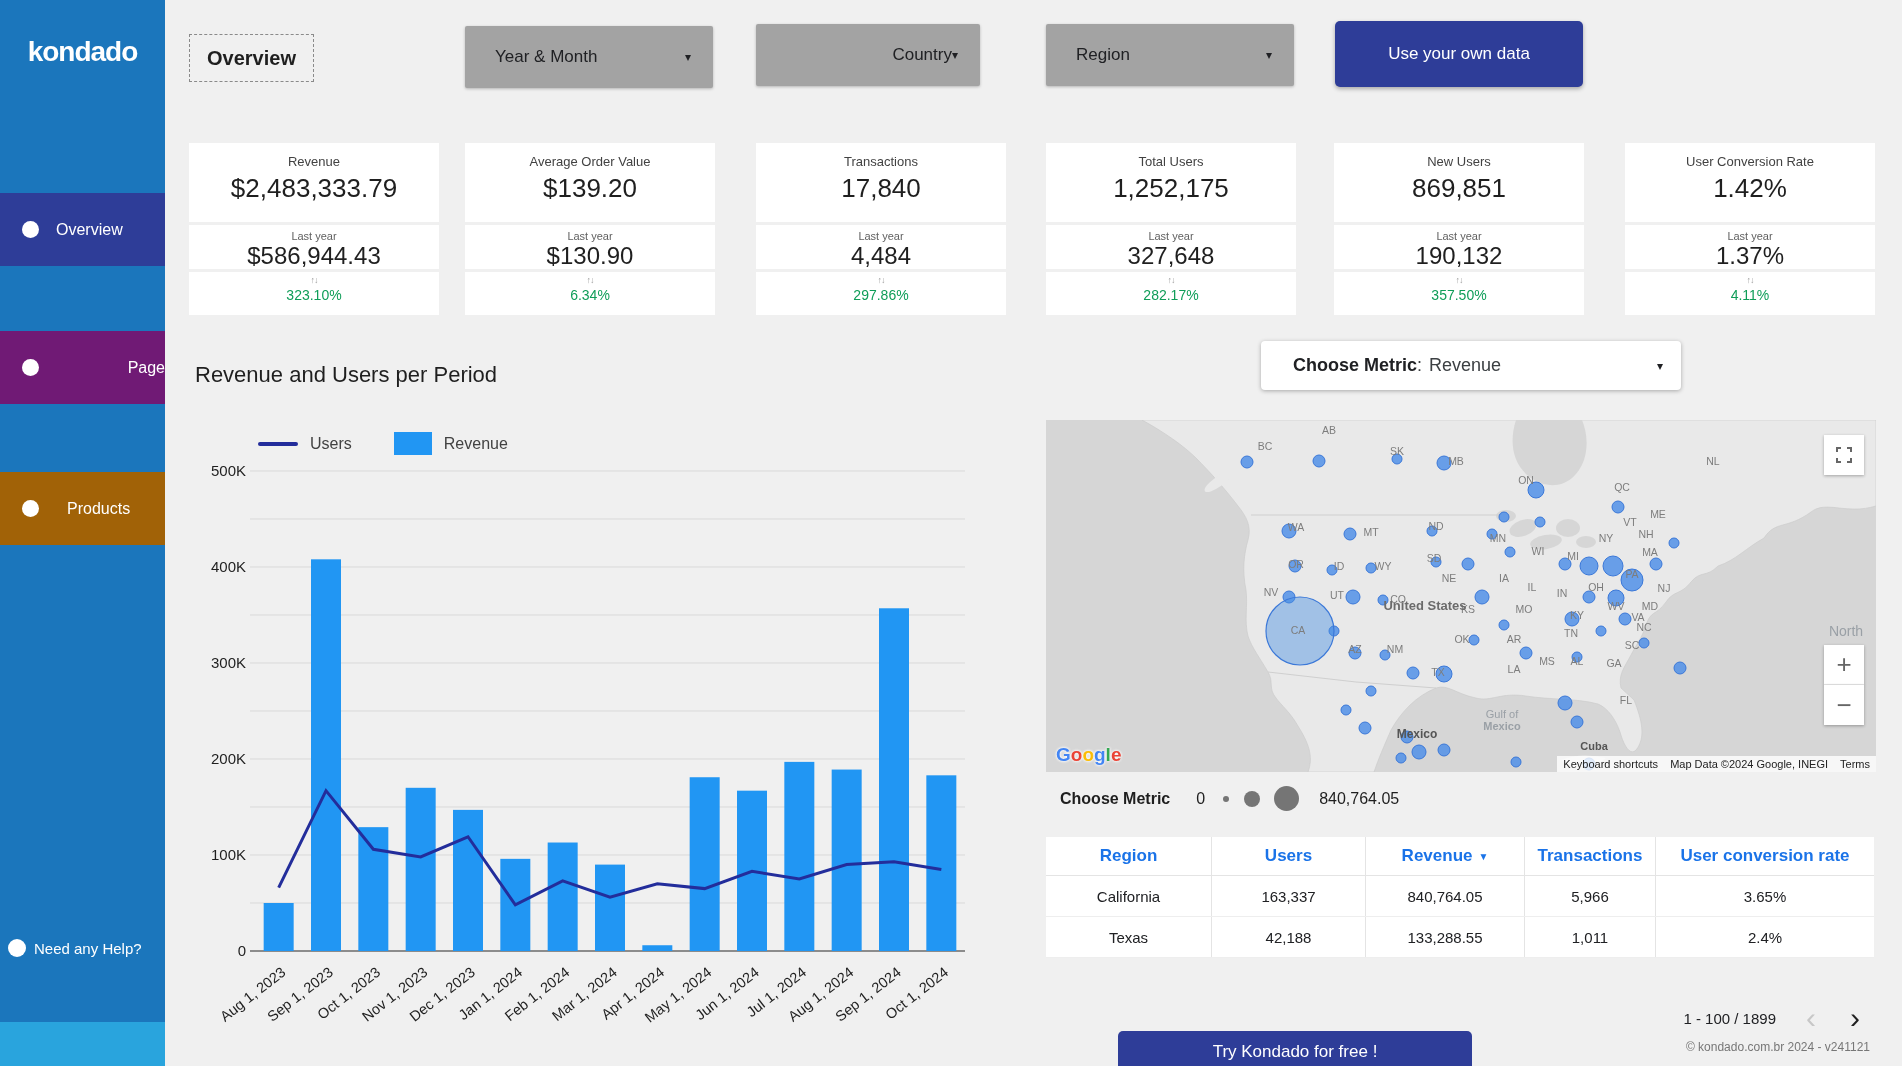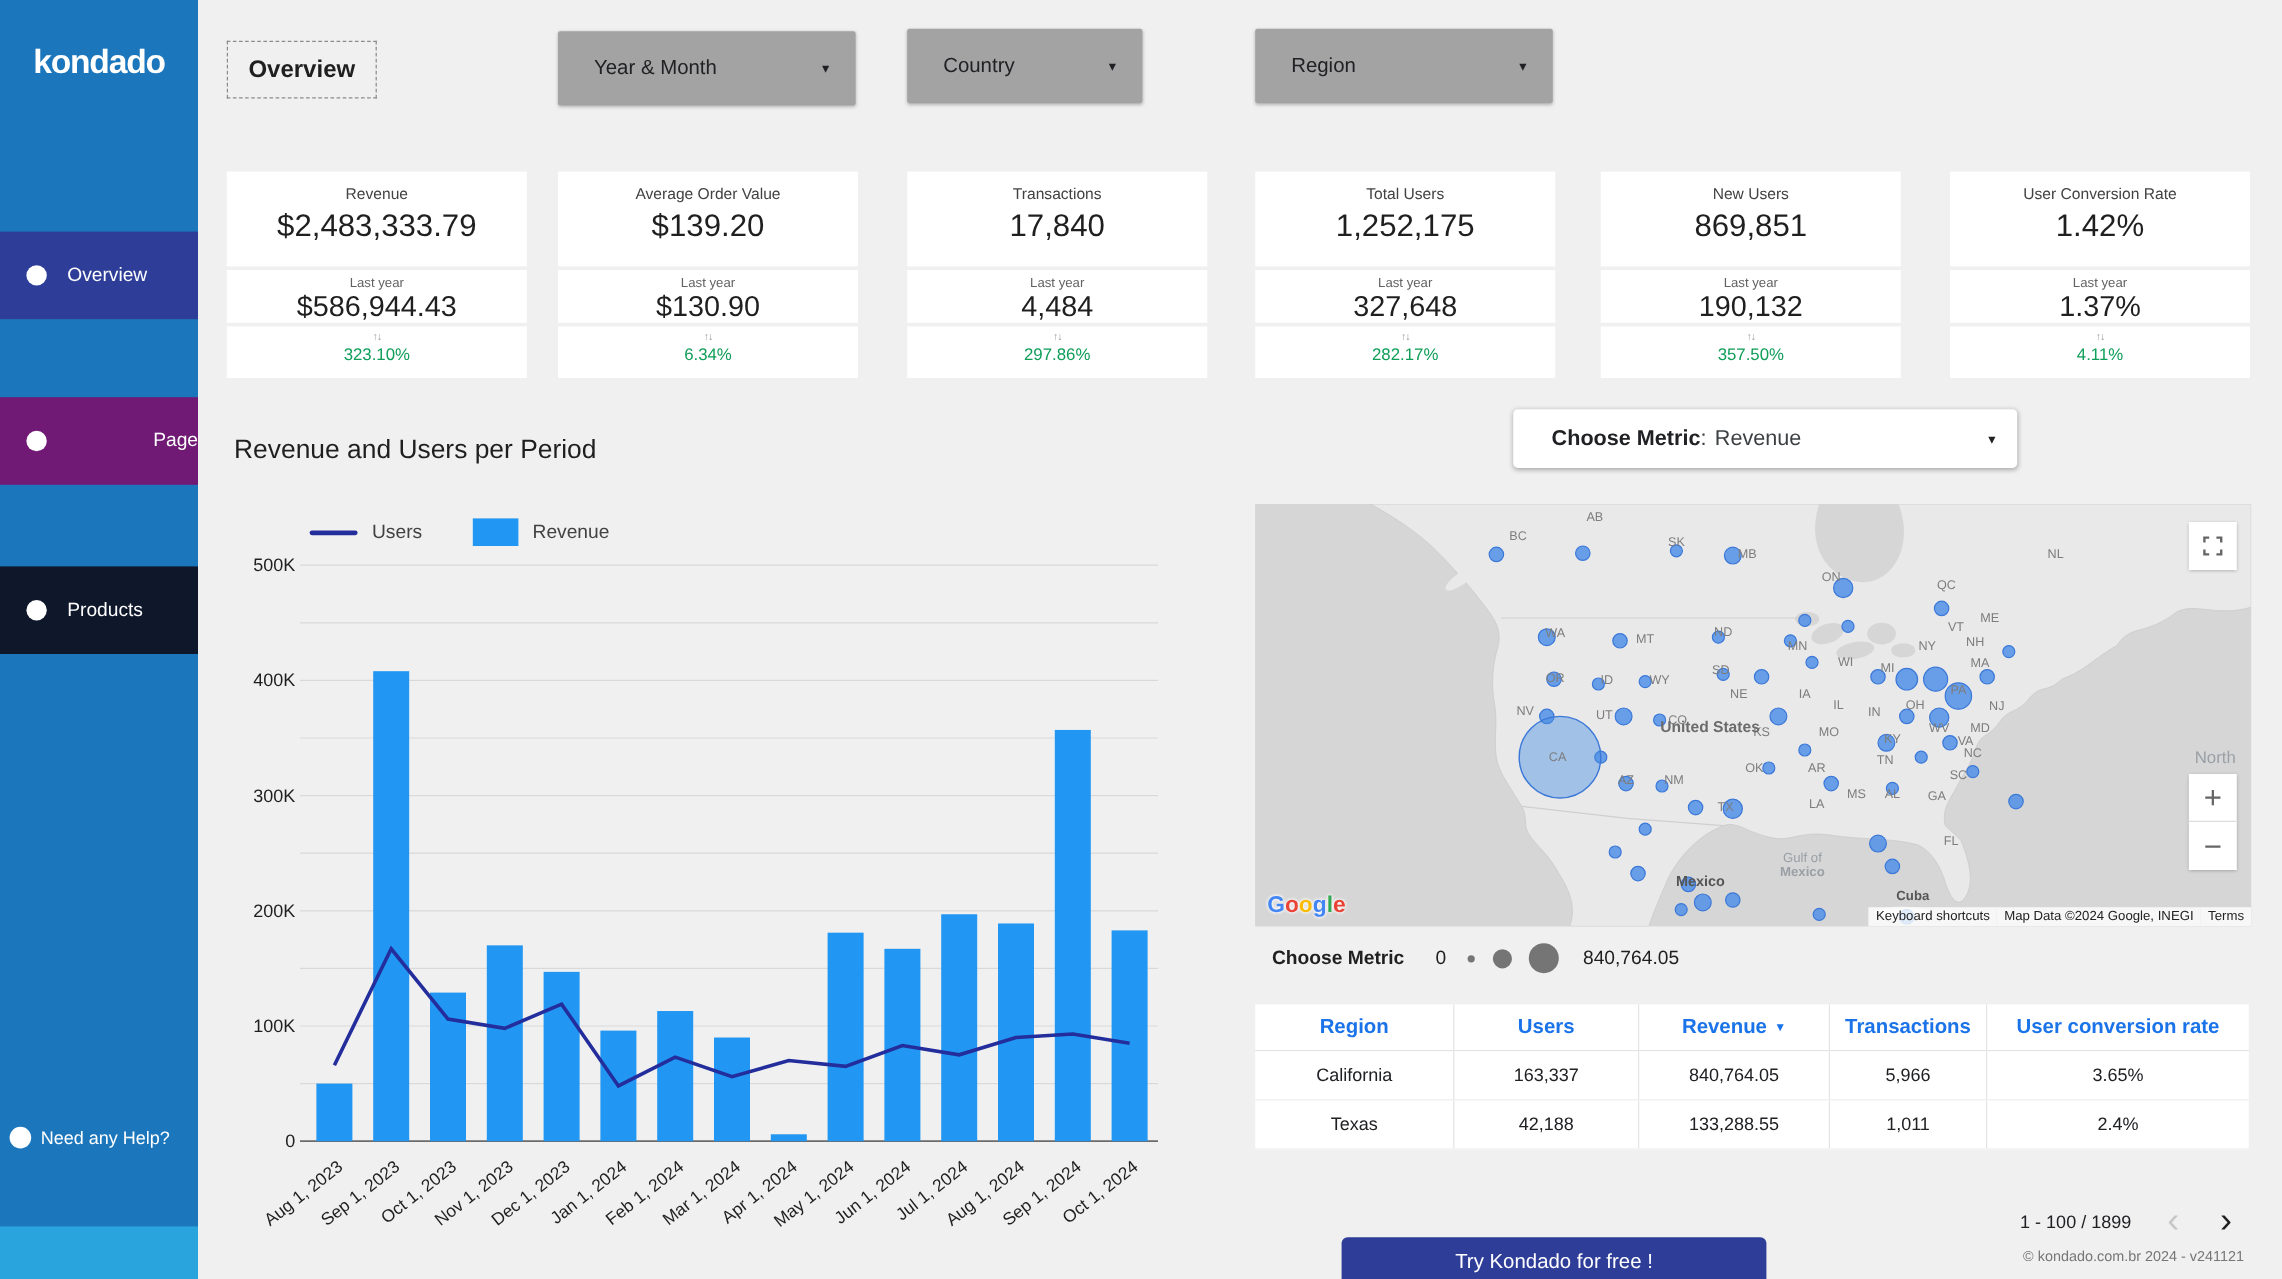--- a/index.html
+++ b/index.html
@@ -8,33 +8,33 @@
   .page { position:relative; width:1902px; height:1066px; background:#f0f0f0; overflow:hidden; }
 
   
   .sidebar { position:absolute; left:0; top:0; width:165px; height:1066px; background:#1b76bc; }
   .logo { position:absolute; top:36px; left:0; width:165px; text-align:center; color:#fff; font-size:28px; font-weight:bold; letter-spacing:-1px; }
   .nav-item { position:absolute; left:0; width:165px; height:73px; display:flex; align-items:center; cursor:pointer; }
   .nav-item .dot { width:17px; height:17px; border-radius:50%; background:#fff; margin-left:22px; }
   .nav-item .lbl { color:#fff; font-size:16px; margin-left:17px; }
   .nav-overview { top:193px; background:#2e3d98; }
   .nav-page { top:331px; background:#701a75;justify-content:space-between; }
-  .nav-products { top:472px; background:#0f172a; }
+  .nav-products { top:472px; background:#a16207;gap:11px; }
   .help-row { position:absolute; left:0; top:930px; width:165px; height:36px; display:flex; align-items:center; }
   .help-row .dot { width:18px; height:18px; border-radius:50%; background:#fff; margin-left:8px; }
   .help-row .lbl { color:#fff; font-size:15px; margin-left:8px; }
   .side-strip { position:absolute; left:0; top:1022px; width:165px; height:44px; background:#29a4dd; }
 
   
   .page-chip { position:absolute; left:189px; top:34px; width:125px; height:48px; border:1px dashed #8a8a8a; display:flex; align-items:center; justify-content:center; font-size:20px; font-weight:bold; color:#1f1f1f; }
   .select-box { position:absolute; height:62px; background:#a3a3a3; box-shadow:0 1px 3px rgba(0,0,0,.25); border-radius:2px; display:flex; align-items:center; justify-content:space-between; padding:0 22px 0 30px; cursor:pointer; }
   .select-box .lbl { font-size:17px; color:#202124; }
   .caret { font-size:12px; color:#202124; }
   .sel-ym { left:465px; top:26px; width:248px; }
-  .sel-country { left:756px; top:24px; width:196px; }
+  .sel-country { left:756px; top:24px; width:224px;justify-content:flex-end; }
   .sel-region { left:1046px; top:24px; width:248px; }
   .cta-top { position:absolute; left:1335px; top:21px; width:248px; height:66px; background:#2e3d98; border-radius:5px; box-shadow:0 2px 4px rgba(0,0,0,.3); color:#fff; font-size:17px; display:flex; align-items:center; justify-content:center; cursor:pointer; }
 
   
   .kpi { position:absolute; top:143px; width:250px; }
   .kpi .sec { background:#fff; text-align:center; }
   .kpi .sec1 { height:79px; padding-top:11px; }
   .kpi .sec2 { height:44px; margin-top:3px; padding-top:5px; }
   .kpi .sec3 { height:43px; margin-top:3px; padding-top:4px; }
   .kpi .k-label { font-size:13px; color:#424242; }
@@ -128,20 +128,21 @@
     <span class="caret">▾</span>
   </div>
   <div class="select-box sel-country">
     <span class="lbl">Country</span>
     <span class="caret">▾</span>
   </div>
   <div class="select-box sel-region">
     <span class="lbl">Region</span>
     <span class="caret">▾</span>
   </div>
+  <div class="cta-top">Use your own data</div>
 
   <div class="kpi" style="left:189px">
     <div class="sec sec1">
         <div class="k-label">Revenue</div>
         <div class="k-value">$2,483,333.79</div>
       </div>
     <div class="sec sec2">
         <div class="ly-label">Last year</div>
         <div class="ly-value">$586,944.43</div>
       </div>

